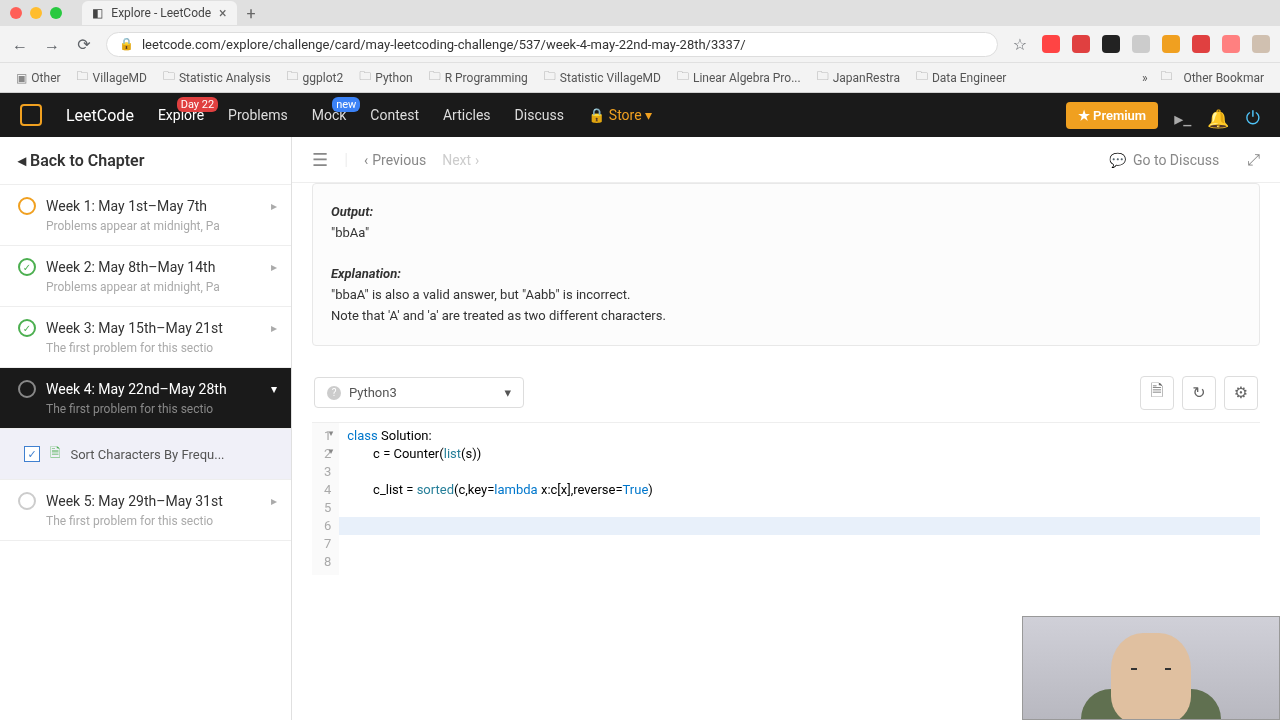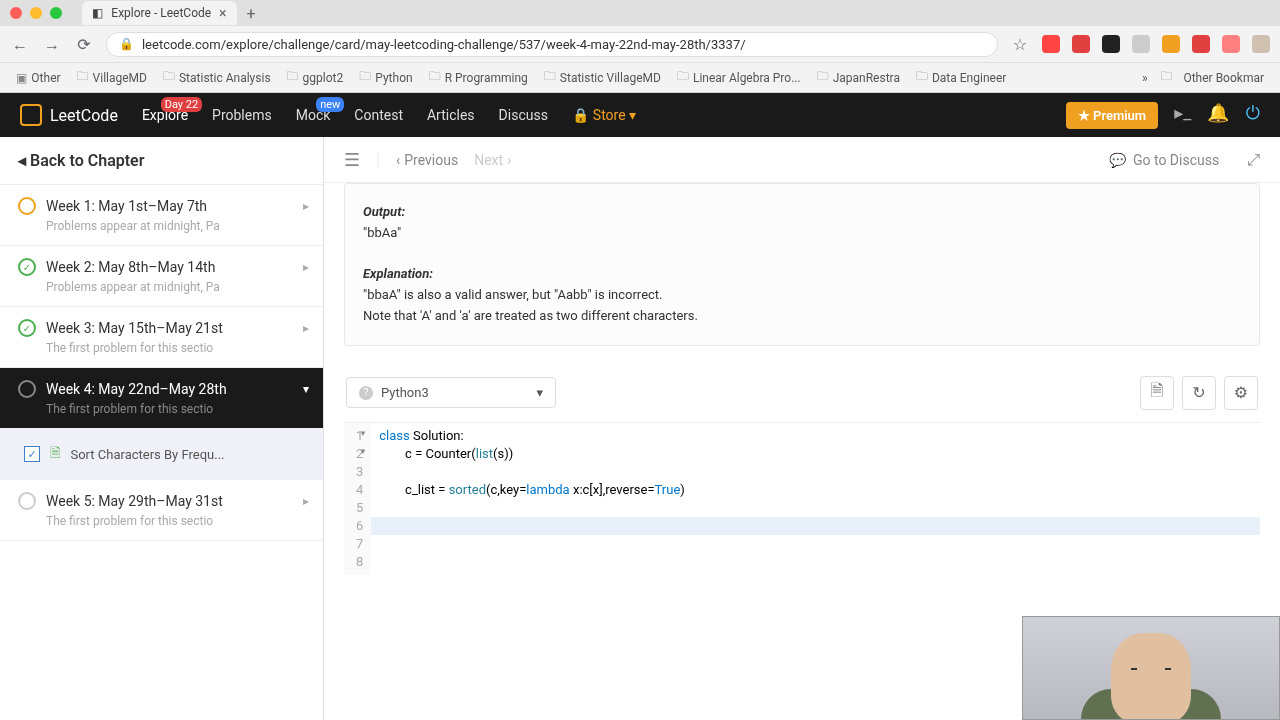--- a/index.html
+++ b/index.html
@@ -23,35 +23,35 @@
 .toolbar-icons span { width: 18px; height: 18px; border-radius: 4px; display: inline-block; }
 .i1{background:#ff4444;border-radius:50%}.i2{background:#e04040}.i3{background:#222;border-radius:50%}.i4{background:#ccc;border-radius:50%}.i5{background:#f0a020}.i6{background:#e04040;border-radius:50%}.i7{background:#ff8080}.avatar{border-radius:50%;background:#d0c0b0}
 
 .bookmarks { display: flex; align-items: center; height: 30px; padding: 0 10px; gap: 4px; background: #f3f3f3; border-top: 1px solid #e0e0e0; font-size: 12px; color: #555; }
 .bm { display: flex; align-items: center; gap: 4px; padding: 2px 6px; cursor: pointer; white-space: nowrap; }
 .bm-ico { color: #888; }
 .bm-more { margin-left: auto; }
 
 
 .lc-nav { background: #1a1a1a; height: 44px; display: flex; align-items: center; padding: 0 20px; color: #fff; }
-.lc-logo { display: flex; align-items: center; gap: 8px; margin-right: 24px; font-size: 16px; }
+.lc-logo { display: flex; align-items: center; gap: 24px; margin-right: 24px; font-size: 16px; }
 .lc-logo-icon { width: 22px; height: 22px; border: 2px solid #f0a020; border-radius: 4px; position: relative; }
 .lc-nav-items { display: flex; gap: 24px; font-size: 14px; }
 .lc-nav-item { position: relative; color: #ddd; cursor: pointer; }
 .lc-nav-item.active { color: #fff; }
 .badge { position: absolute; top: -10px; right: -14px; background: #e04040; color: #fff; font-size: 11px; padding: 1px 4px; border-radius: 6px; }
 .badge.new { background: #3b82f6; }
 .store { color: #f0a020; }
-.lc-nav-right { margin-left: auto; display: flex; align-items: flex-start; gap: 16px; }
+.lc-nav-right { margin-left: auto; display: flex; align-items: flex-end; gap: 16px; }
 .premium { background: #f0a020; color: #fff; padding: 6px 12px; border-radius: 4px; font-size: 13px; font-weight: 600; }
 .nav-icon { color: #aaa; font-size: 18px; }
 
 
 .main { display: flex; height: calc(720px - 26px - 36px - 30px - 44px); }
-.sidebar { width: 324px; border-right: 1px solid #e0e0e0; overflow-y: hidden; flex-shrink: 0; }
+.sidebar { width: 292px; border-right: 1px solid #e0e0e0; overflow-y: hidden; flex-shrink: 0; }
 .back-chapter { padding: 14px 18px; font-size: 16px; font-weight: 600; color: #333; border-bottom: 1px solid #eee; cursor: pointer; }
 .week { padding: 12px 18px; border-bottom: 1px solid #eee; cursor: pointer; position: relative; }
 .week-title { font-size: 14px; color: #333; margin-bottom: 4px; display: flex; align-items: center; gap: 10px; }
 .week-sub { font-size: 12px; color: #aaa; margin-left: 28px; overflow: hidden; white-space: nowrap; text-overflow: ellipsis; }
 .week.active { background: #1a1a1a; color: #fff; }
 .week.active .week-title { color: #fff; }
 .week-chev { position: absolute; right: 14px; top: 14px; color: #aaa; font-size: 12px; }
 .status-icon { width: 18px; height: 18px; border: 2px solid #4caf50; border-radius: 50%; display: inline-flex; align-items: center; justify-content: center; font-size: 10px; color: #4caf50; flex-shrink: 0; }
 .status-icon.progress { border-color: #f0a020; color: transparent; }
 .status-icon.empty { border-color: #ccc; color: transparent; }

